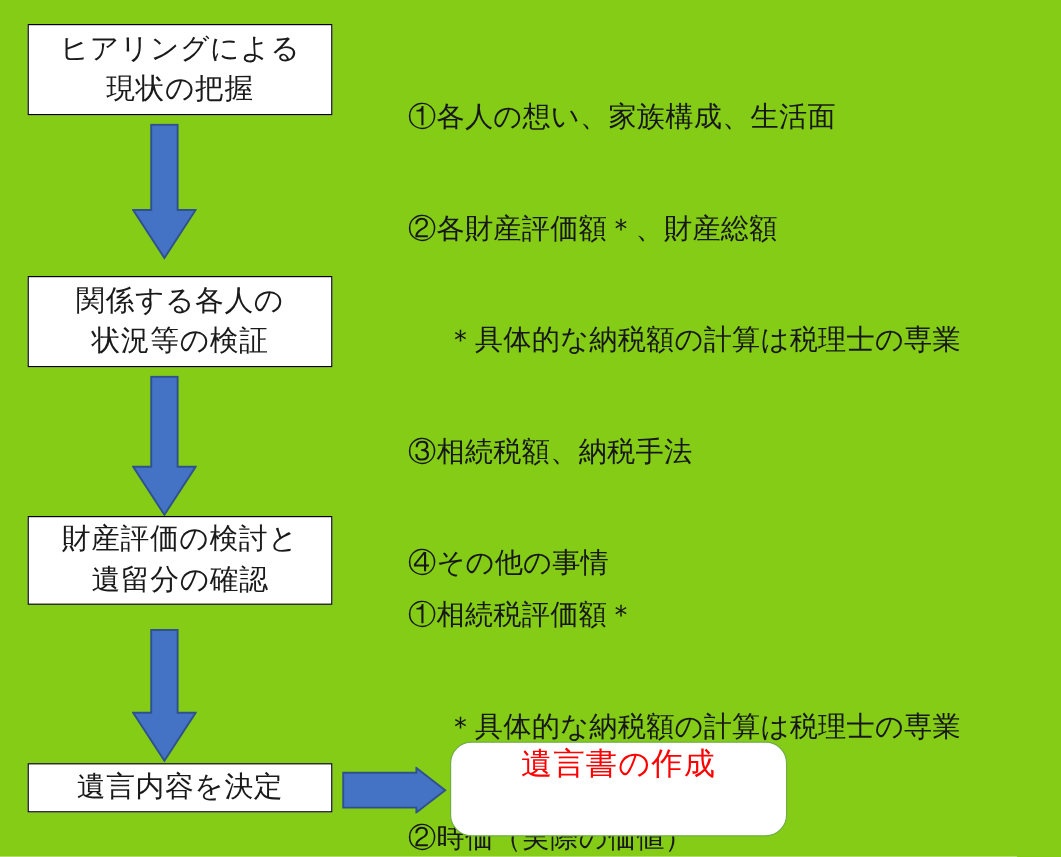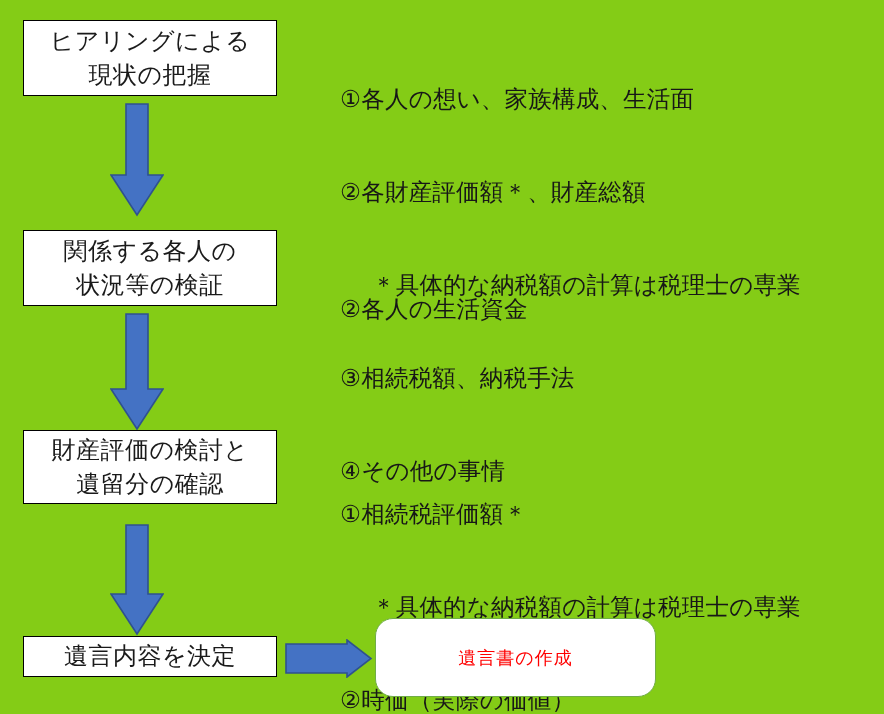--- a/index.html
+++ b/index.html
@@ -53,34 +53,33 @@
 
   
   .notes {
     position: absolute;
     font-size: 23.5px;
     line-height: 31px;
     color: #171717;
     white-space: pre;
     letter-spacing: 0.2px;
   }
-  .notes .line { display: block; }
+  .notes .line { display: block; font-family: Liberation Mono, monospace; }
   .notes .indent { padding-left: 32px; }
 
   
   .result-box {
     position: absolute;
     box-sizing: border-box;
     border: 1.6px solid #70AD47;
     border-radius: 18px;
     background: #ffffff;
     display: flex;
-    align-items: center;
     justify-content: center;
-    font-size: 18px;
+    font-size: 26px;
     color: #FF0000;
     letter-spacing: 1px;
     white-space: nowrap;
   }
 </style>
 </head>
 <body>
 
 <div id="canvas">
 
@@ -100,21 +99,20 @@
   <svg class="down-arrow" style="left:110px; top:103px;" width="54" height="114" viewBox="0 0 54 114">
     <polygon points="16,1 38,1 38,72 53,72 27,112 1,72 16,72" fill="#4472C4" stroke="#2F528F" stroke-width="1.6"></polygon>
   </svg>
 
   <div class="proc-box" style="left:23px; top:230px; width:254px; height:76px;">
     <span class="ln">関係する各人の</span>
     <span class="ln">状況等の検証</span>
   </div>
 
   <div class="notes" style="left:340px; top:232px;">
-    <span class="line">②各人の生活資金</span>
   </div>
 
   <svg class="down-arrow" style="left:110px; top:313px;" width="54" height="118" viewBox="0 0 54 118">
     <polygon points="16,1 38,1 38,76 53,76 27,116 1,76 16,76" fill="#4472C4" stroke="#2F528F" stroke-width="1.6"></polygon>
   </svg>
 
   <div class="proc-box" style="left:23px; top:430px; width:254px; height:74px;">
     <span class="ln">財産評価の検討と</span>
     <span class="ln">遺留分の確認</span>
   </div>

